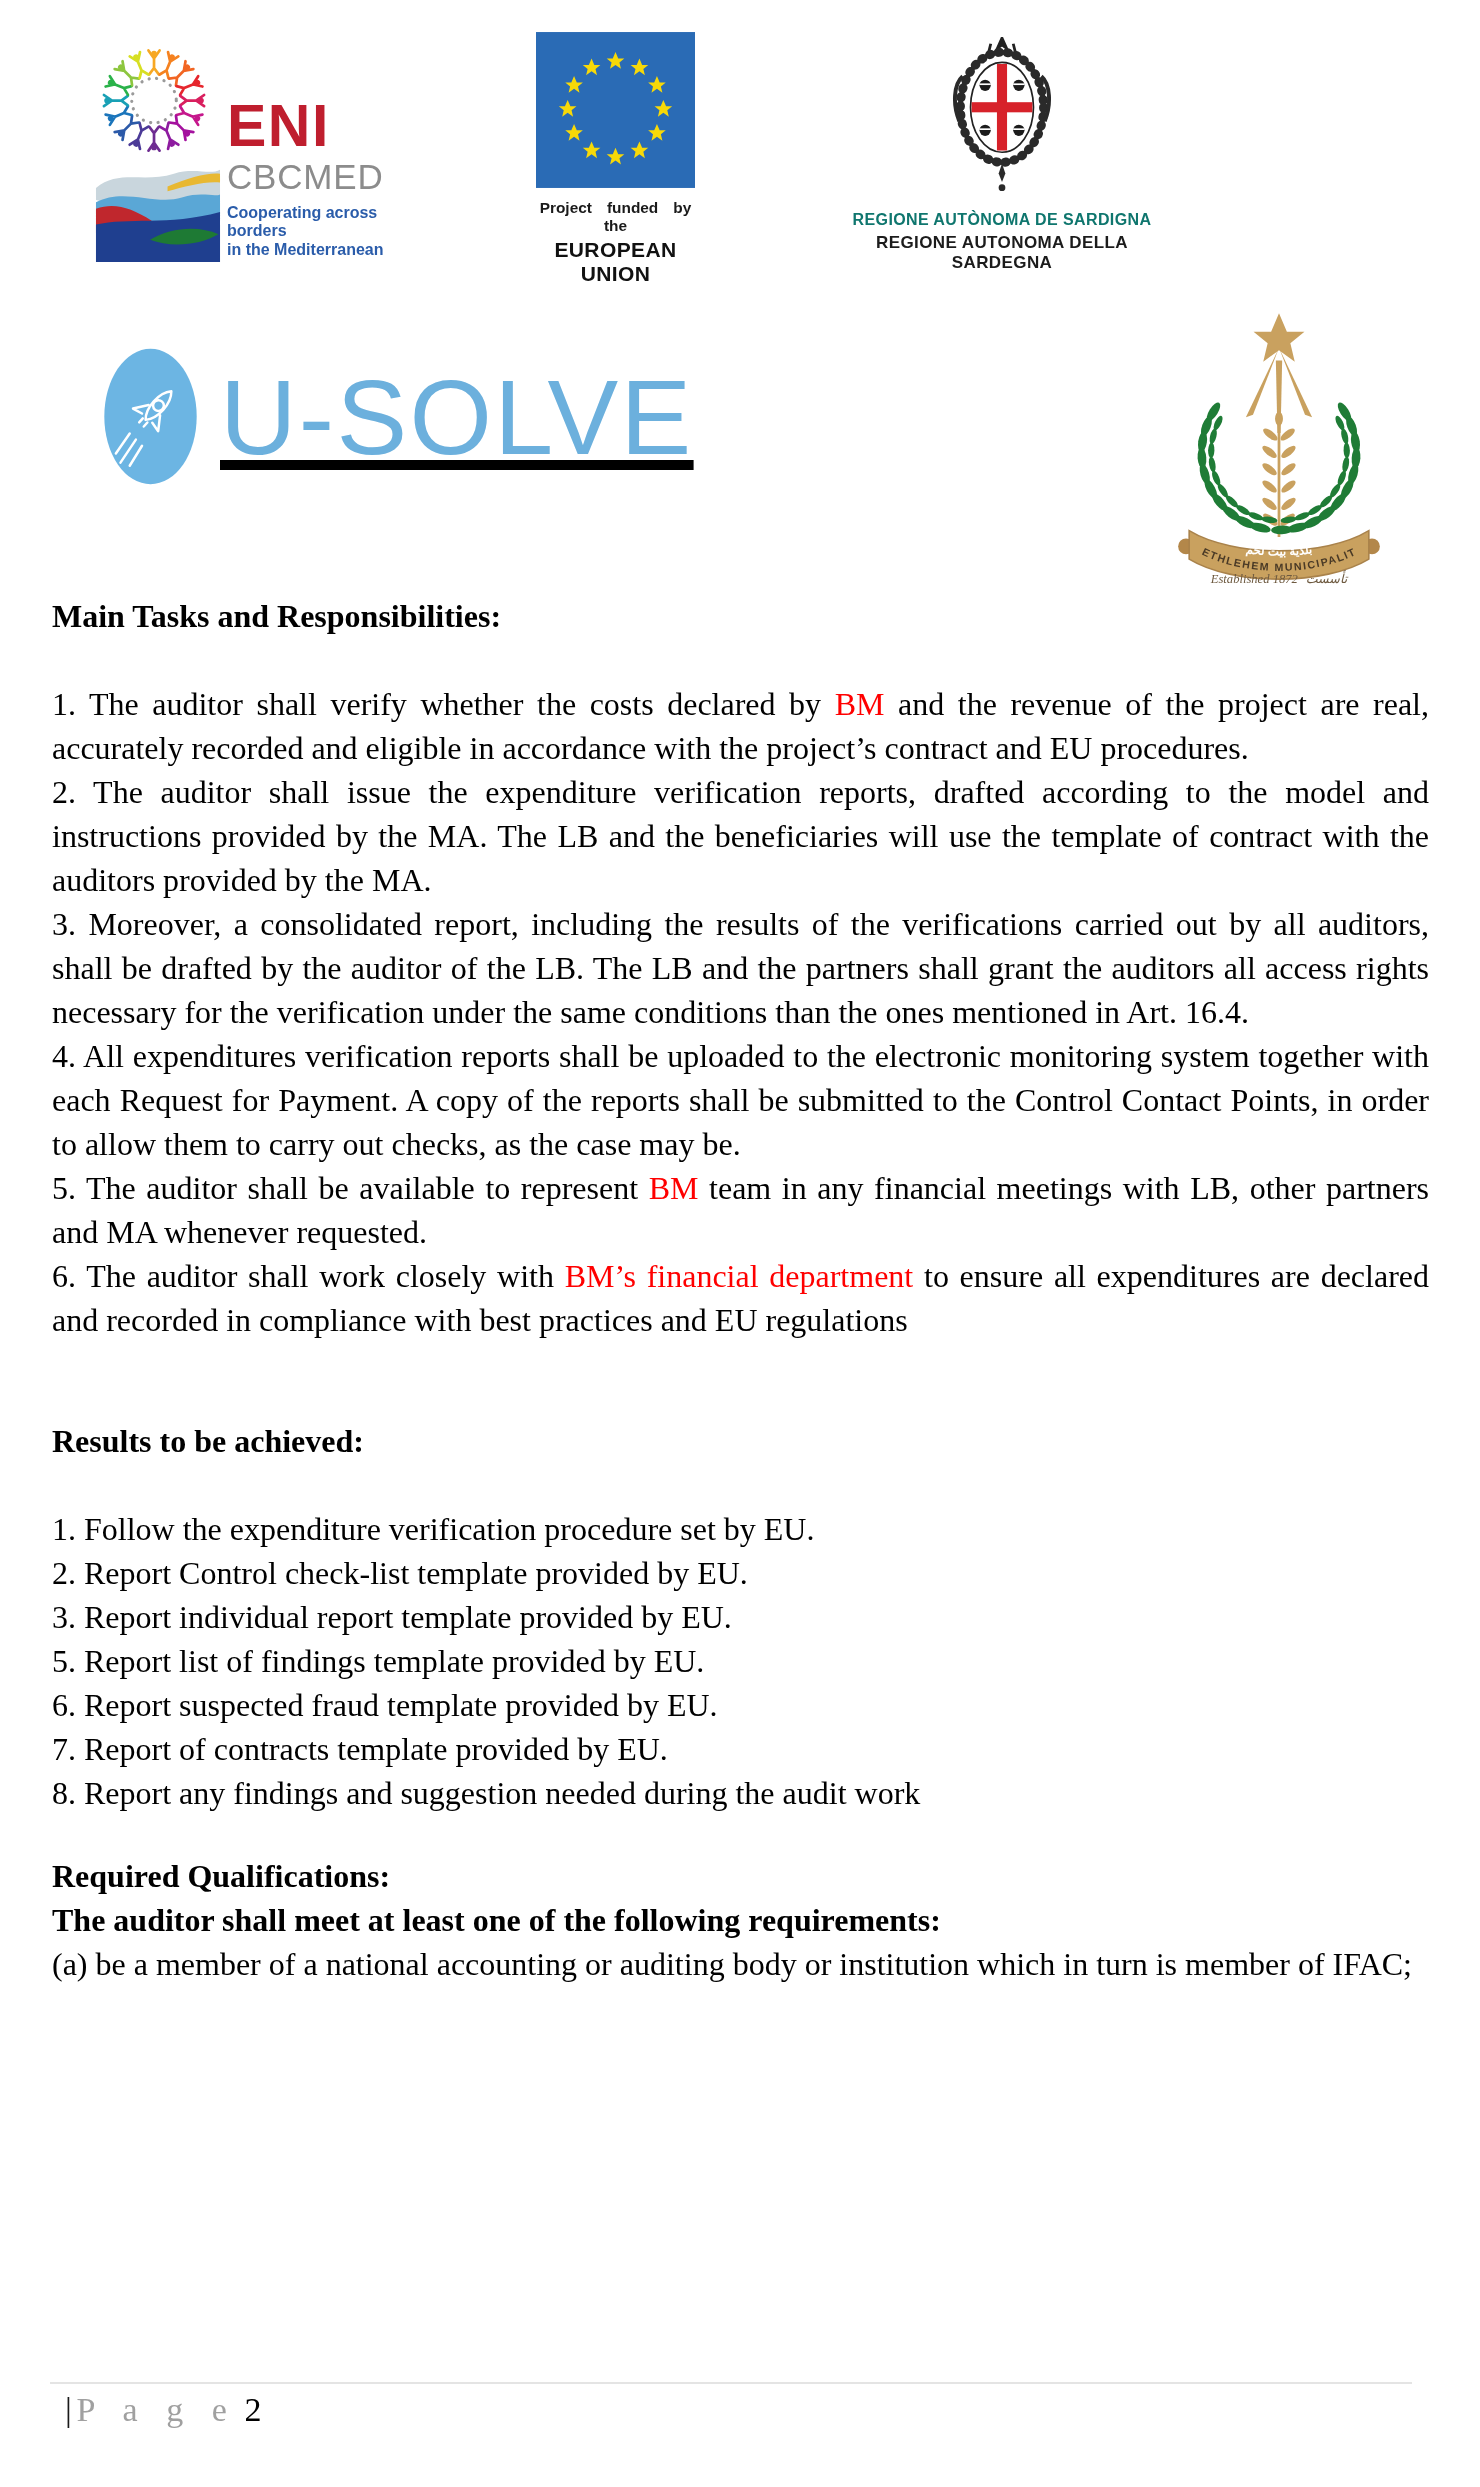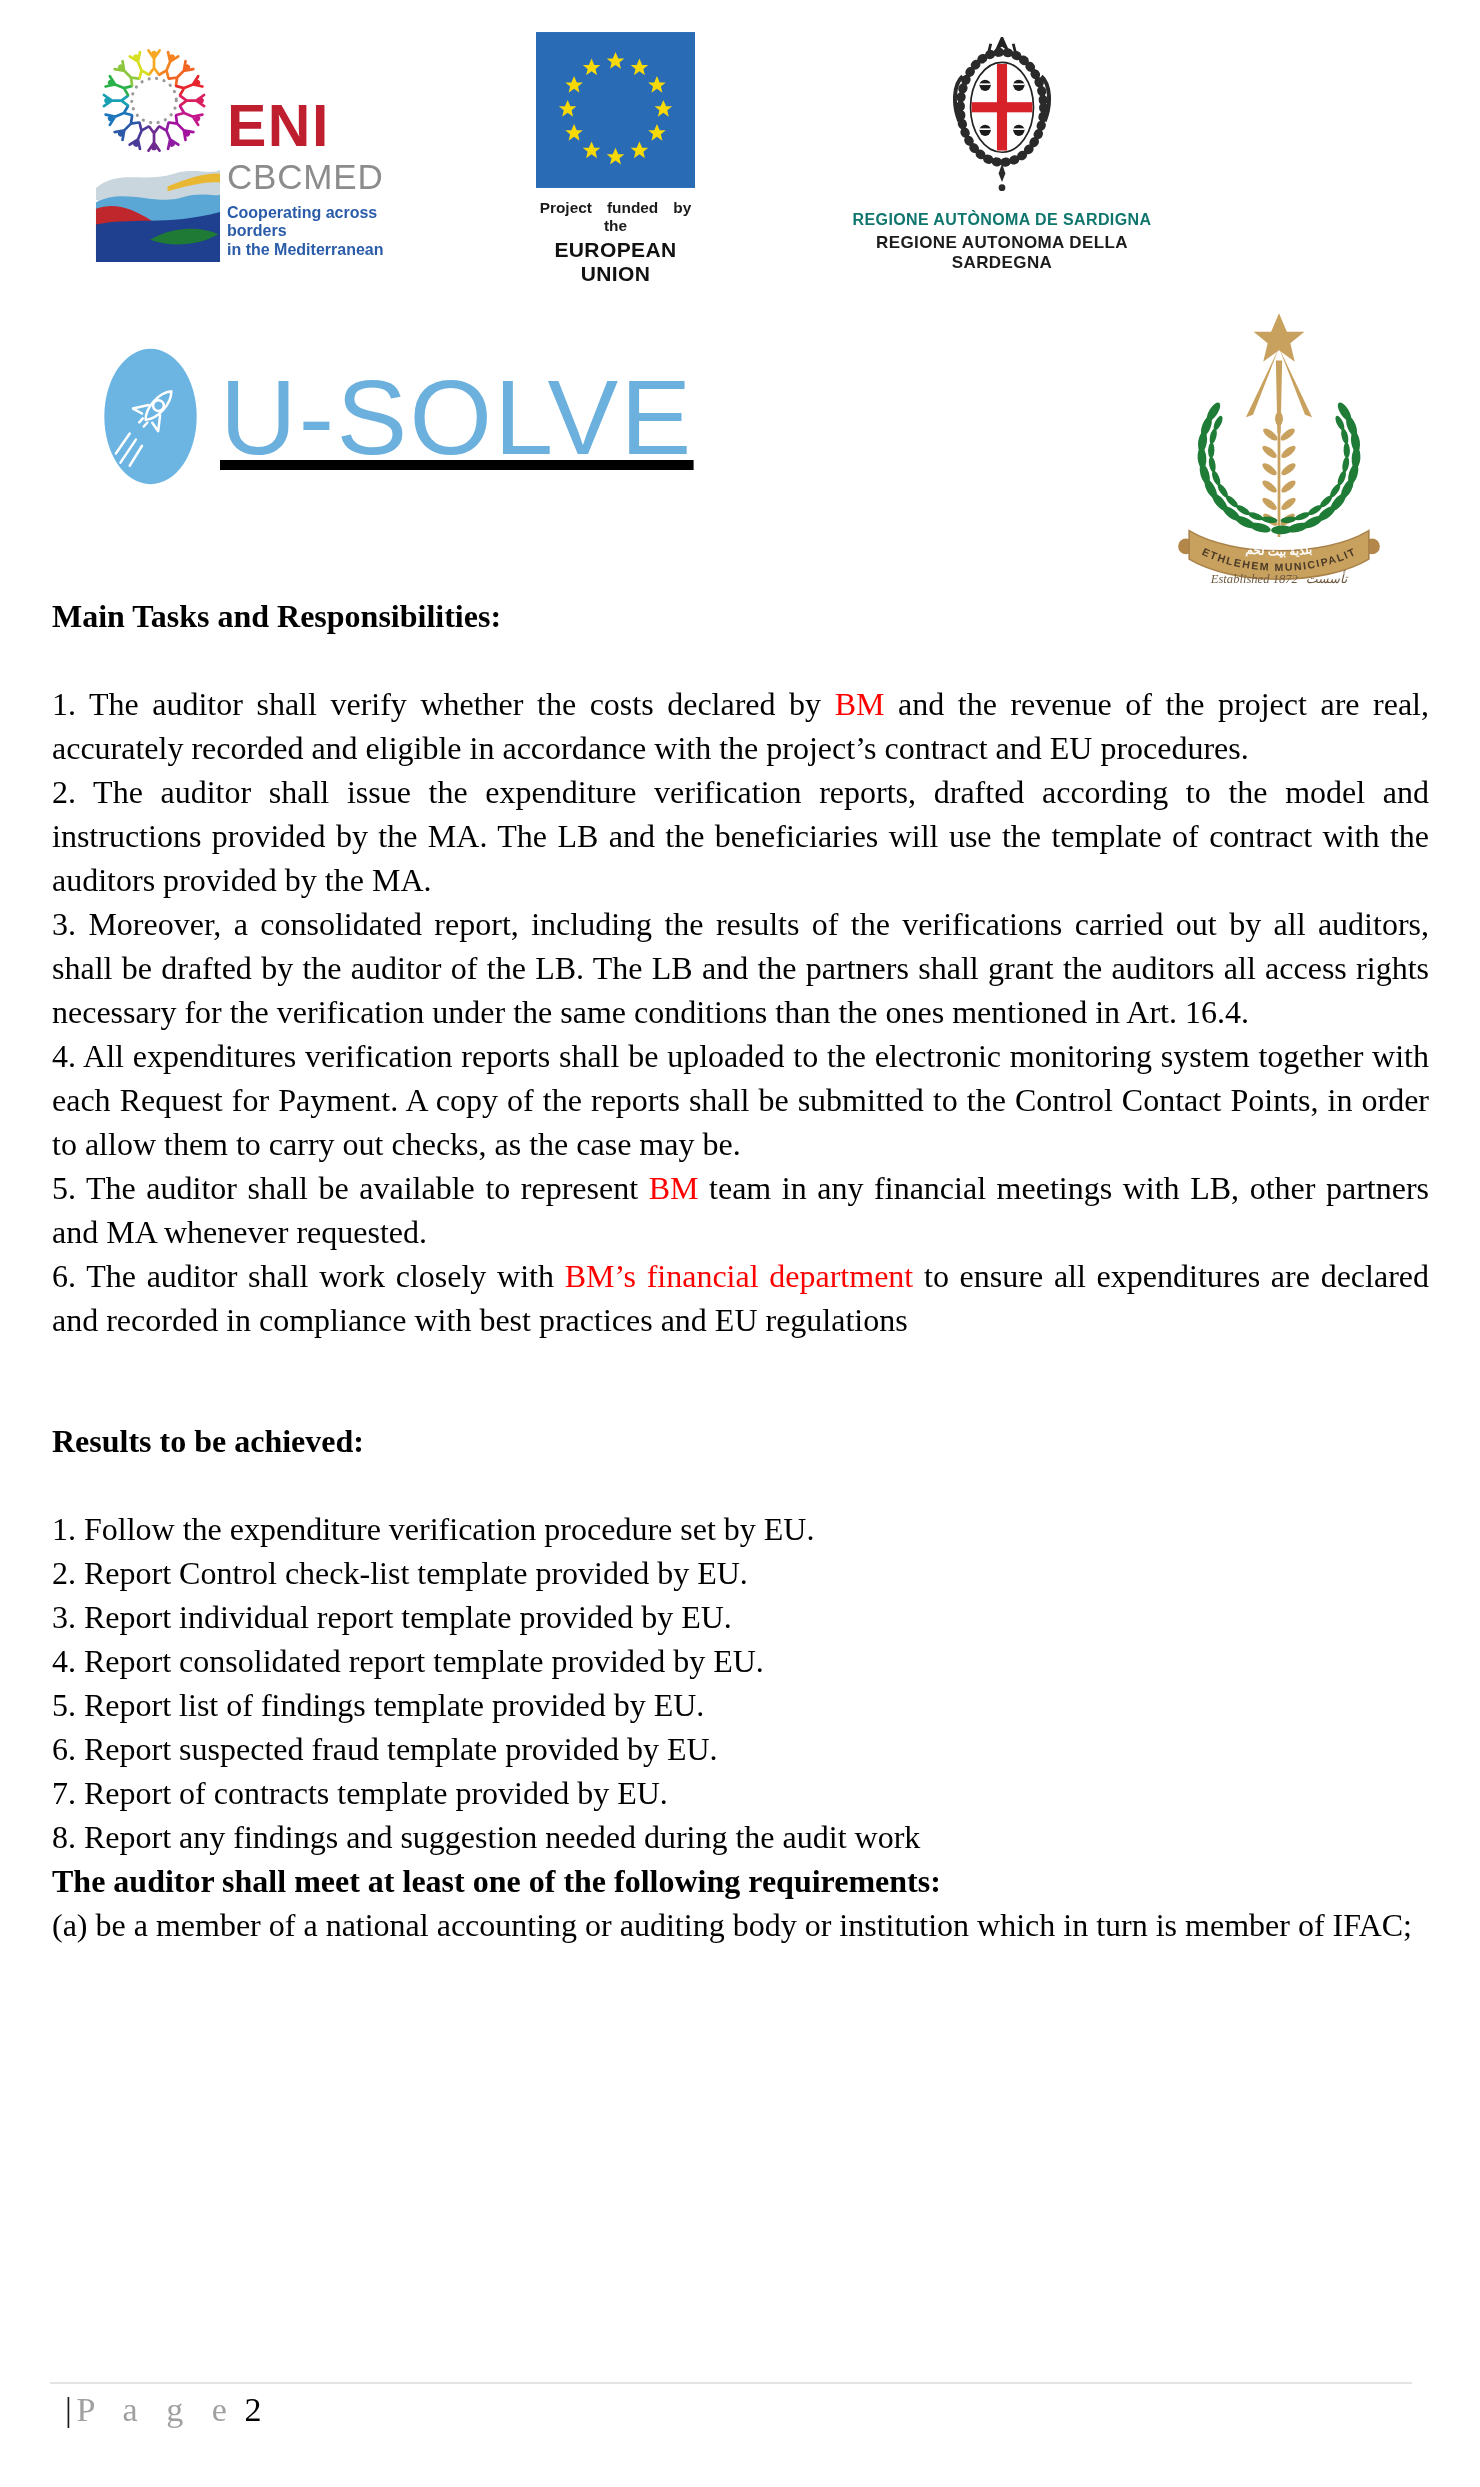--- a/index.html
+++ b/index.html
@@ -306,27 +306,27 @@
         <p class="justify"><span>4. All expenditures verification reports shall be uploaded to the electronic monitoring system together with each Request for Payment. A copy of the reports shall be submitted to the Control Contact Points, in order to allow them to carry out checks, as the case may be.</span></p>
         <p class="justify"><span>5. The auditor shall be available to represent </span><span class="red">BM</span><span> team in any financial meetings with LB, other partners and MA whenever requested.</span></p>
         <p class="justify"><span>6. The auditor shall work closely with </span><span class="red">BM’s financial department</span><span> to ensure all expenditures are declared and recorded in compliance with best practices and EU regulations</span></p>
       </div>
 
     <h2 class="h-results">Results to be achieved:</h2>
     <div>
         <p>1. Follow the expenditure verification procedure set by EU.</p>
         <p>2. Report Control check-list template provided by EU.</p>
         <p>3. Report individual report template provided by EU.</p>
-        <p>4. Report consolidated report template provided by EU.</p>
         <p>5. Report list of findings template provided by EU.</p>
         <p>6. Report suspected fraud template provided by EU.</p>
         <p>7. Report of contracts template provided by EU.</p>
         <p>8. Report any findings and suggestion needed during the audit work</p>
       </div>
 
+    <h2 class="h-required">Required Qualifications:</h2>
     <p class="subhead">The auditor shall meet at least one of the following requirements:</p>
     <div>
         <p class="justify"><span>(a) be a member of a national accounting or auditing body or institution which in turn is member of IFAC;</span></p>
       </div>
   </div>
 
   <div class="footer-rule"></div>
   <div class="footer">
     <span class="pipe">|</span><span class="pg">P a g e</span><span class="num">2</span>
   </div>

